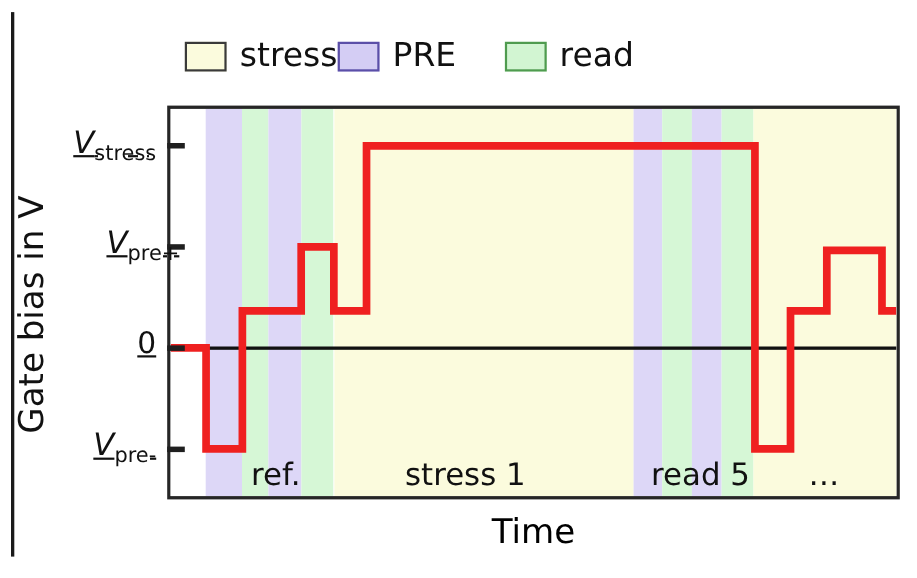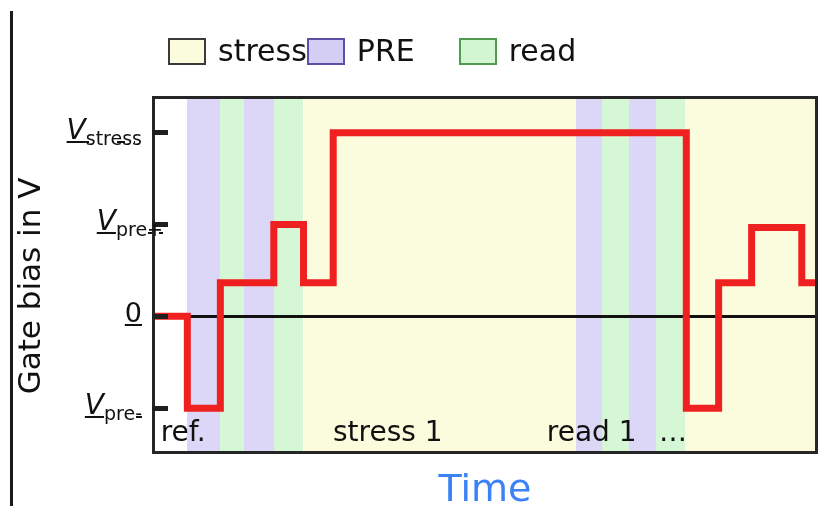--- a/index.html
+++ b/index.html
@@ -145,30 +145,31 @@
     transform: rotate(-90deg);
     transform-origin: center center;
     white-space: nowrap;
   }
   .xlabel {
     position: absolute;
     left: 152px;
     top: 466px;
     width: 666px;
     text-align: center;
-    font-size: 38px;
-    color: #3b82f6;
+    font-size: 31px;
+    color: #000000;
   }
 
   
   .phase-label {
     position: absolute;
     font-size: 28px;
     color: #111111;
     white-space: nowrap;
+    text-align: center;
     line-height: 1;
   }
 </style>
 </head>
 <body>
 
 <div id="figure">
 
   <div class="edge-rule"></div>
 
@@ -203,21 +204,21 @@
         <div class="band" style="left: 500.94px; width: 29.04px; background: rgb(214, 247, 214);"></div>
         <div class="band" style="left: 529.98px; width: 130.02px; background: rgb(251, 251, 221);"></div>
       </div>
     <div class="zero-line" style="top: 215.822px; background: rgb(17, 17, 17);"></div>
     <svg class="waveform" viewBox="0 0 660 352" preserveAspectRatio="none">
         <polyline points="0.00,217.32 32.34,217.32 32.34,309.15 65.34,309.15 65.34,183.65 118.80,183.65 118.80,125.50 148.50,125.50 148.50,183.65 178.20,183.65 178.20,33.67 531.30,33.67 531.30,309.15 563.64,309.15 563.64,183.65 596.64,183.65 596.64,128.56 646.80,128.56 646.80,183.65 660.00,183.65" fill="none" stroke="#ef2020" stroke-width="7" stroke-linejoin="miter" stroke-linecap="butt" vector-effect="non-scaling-stroke"></polyline>
       </svg>
     <div class="annotations-layer">
         <div class="phase-label" style="left: 5.7px; width: 180px; top: 318.696px;">ref.</div>
         <div class="phase-label" style="left: 178px; width: 180px; top: 318.696px;">stress 1</div>
-        <div class="phase-label" style="left: 391.8px; width: 180px; top: 318.696px;">read 1</div>
+        <div class="phase-label" style="left: 391.8px; width: 180px; top: 318.696px;">read 5</div>
         <div class="phase-label" style="left: 504px; width: 180px; top: 318.696px;">…</div>
       </div>
   </div>
 
   <div class="ylabel">Gate bias in V</div>
   <div class="xlabel">Time</div>
 
 <div class="ytick" style="top: 130.17px;"></div>
     <div class="ytick-label" style="top: 115.67px; left: 0px; width: 142px;"><span class="v-italic">V</span><span class="sub">stress</span></div>
     <div class="ytick" style="top: 221.996px;"></div>

